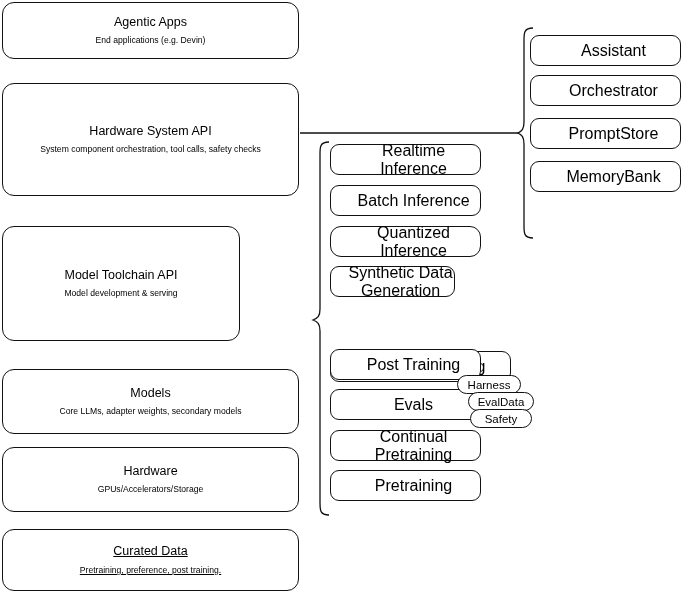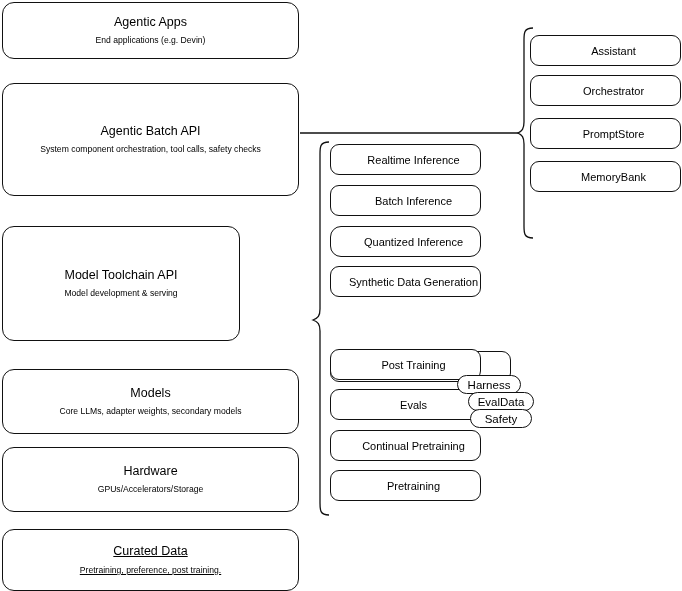--- a/index.html
+++ b/index.html
@@ -46,21 +46,21 @@
   
   .chip {
     position: absolute;
     box-sizing: border-box;
     border: 1.3px solid #111111;
     border-radius: 9px;
     background: #ffffff;
     display: flex;
     align-items: center;
     justify-content: center;
-    font-size: 11px;
+    font-size: 16px;
     text-align: center;
     z-index: 3;
     padding-left: 16px;
   }
 
   
   .pill {
     position: absolute;
     box-sizing: border-box;
     border: 1.4px solid #111111;
@@ -115,21 +115,21 @@
              L 320 503
              C 320 510, 320 515, 329 515"></path>
   </svg>
 
   <div class="box layer" style="left:2px; top:2px; width:297px; height:57px;">
     <div class="title">Agentic Apps</div>
     <div class="sub">End applications (e.g. Devin)</div>
   </div>
 
   <div class="box layer" style="left:2px; top:83px; width:297px; height:113px;">
-    <div class="title">Agentic Batch API</div>
+    <div class="title">Hardware System API</div>
     <div class="sub">System component orchestration, tool calls, safety checks</div>
   </div>
 
   <div class="box layer" style="left:2px; top:226px; width:238px; height:115px;">
     <div class="title">Model Toolchain API</div>
     <div class="sub">Model development &amp; serving</div>
   </div>
 
   <div class="box layer" style="left:2px; top:369px; width:297px; height:65px;align-items:center;">
     <div class="title">Models</div>
@@ -148,21 +148,21 @@
 
   <div class="chip" style="left:330px; top:144px; width:151px; height:31px;">
     <span>Realtime Inference</span>
   </div>
   <div class="chip" style="left:330px; top:185px; width:151px; height:31px;">
     <span>Batch Inference</span>
   </div>
   <div class="chip" style="left:330px; top:226px; width:151px; height:31px;border-radius:11px;">
     <span>Quantized Inference</span>
   </div>
-  <div class="chip" style="left:330px; top:266px; width:151px; height:31px;">
+  <div class="chip" style="left:330px; top:266px; width:125px; height:31px;">
     <span>Synthetic Data Generation</span>
   </div>
   <div class="chip" style="left:330px; top:307px; width:181px; height:31px;margin-top:44px;">
     <span>Reward Scoring</span>
   </div>
   <div class="chip" style="left:330px; top:349px; width:151px; height:31px;">
     <span>Post Training</span>
   </div>
   <div class="chip" style="left:330px; top:389px; width:151px; height:31px;">
     <span>Evals</span>

